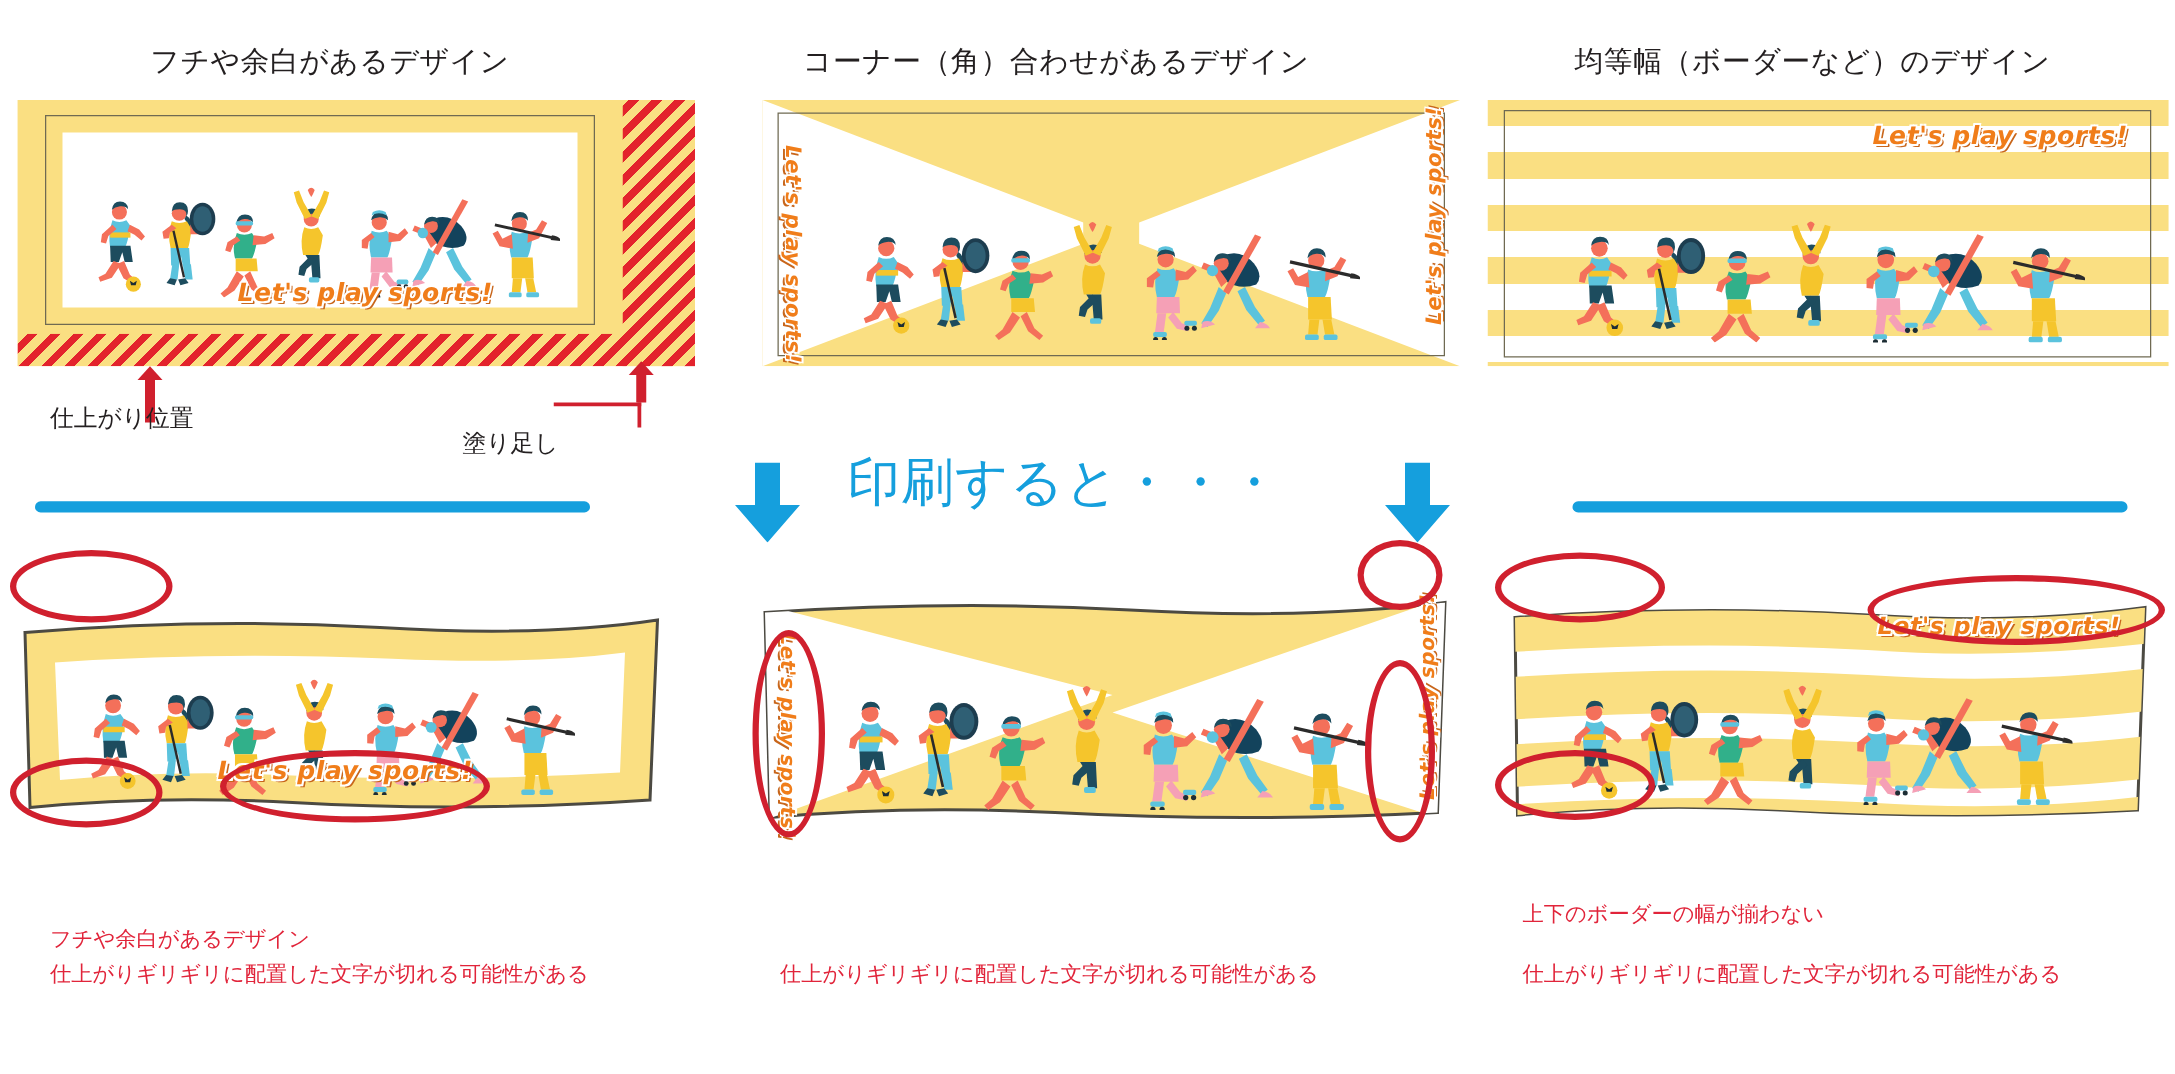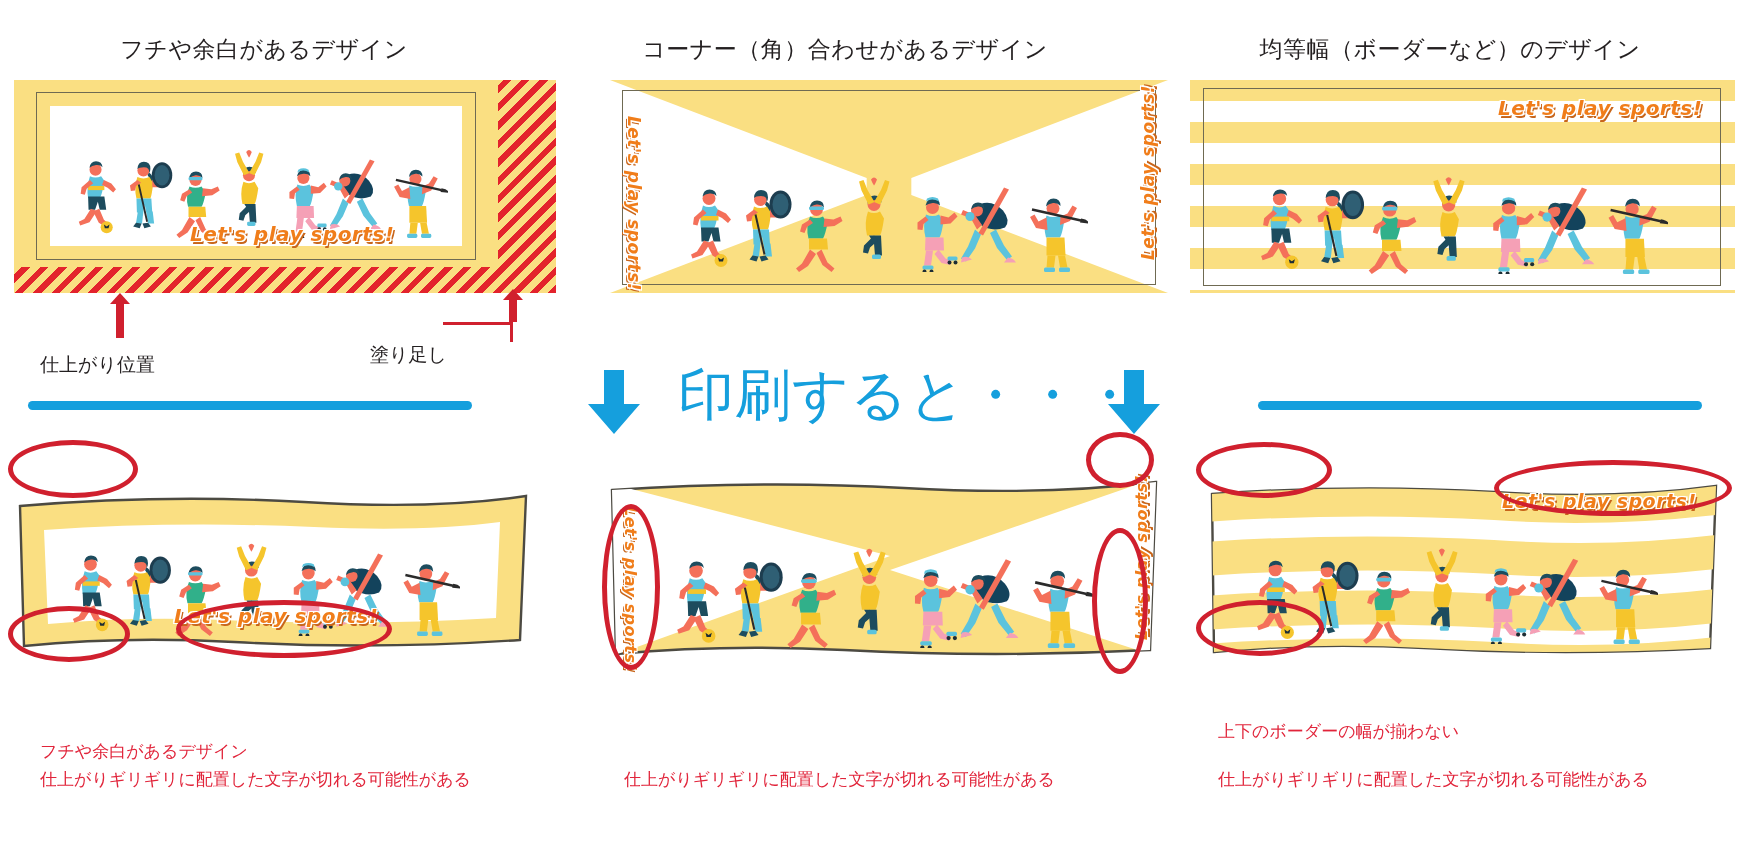--- a/index.html
+++ b/index.html
@@ -104,21 +104,21 @@
     border-right: 3.5px solid #d0202e;
   }
 
   
   .divider-bar {
     position: absolute; height: 9px;
     background: #159fdd; border-radius: 5px;
   }
   .print-text {
     position: absolute;
-    font-size: 56px; color: #159fdd;
+    font-size: 42px; color: #159fdd;
     white-space: nowrap; letter-spacing: 1px;
   }
   .big-arrow { position: absolute; }
 
   
   .printed { position: absolute; }
 
   
   .circle-mark {
     position: absolute;
@@ -264,21 +264,21 @@
     <div class="art-white" style="left:36px; top:26px; width:412px; height:140px;"></div>
     <div class="figures" style="left:62px; top:38px; width:372px; height:120px;">
       <svg viewBox="0 0 800 175" preserveAspectRatio="xMidYMax meet">
           <use href="#sportsRow"></use>
         </svg>
     </div>
     <div class="logo" style="left:176px; top:142px; font-size:20px;">Let's play sports!</div>
   </div>
 
   <div class="arrow-up" style="left:116px; top:302px; height:36px;"></div>
-  <div class="ann-label" style="left:40px; top:352px;">仕上がり位置</div>
+  <div class="ann-label" style="left:40px; top:322px;">仕上がり位置</div>
 
   <div class="arrow-up" style="left:509px; top:298px; height:24px;"></div>
   <div class="elbow" style="left:443px; top:322px; width:70px; height:20px;"></div>
   <div class="ann-label" style="left:370px; top:342px;">塗り足し</div>
 
   <div class="panel" style="left:610px; top:80px; width:558px; height:213px;">
     <div class="bowtie">
       <div class="wedge-l"></div>
       <div class="wedge-r"></div>
     </div>

